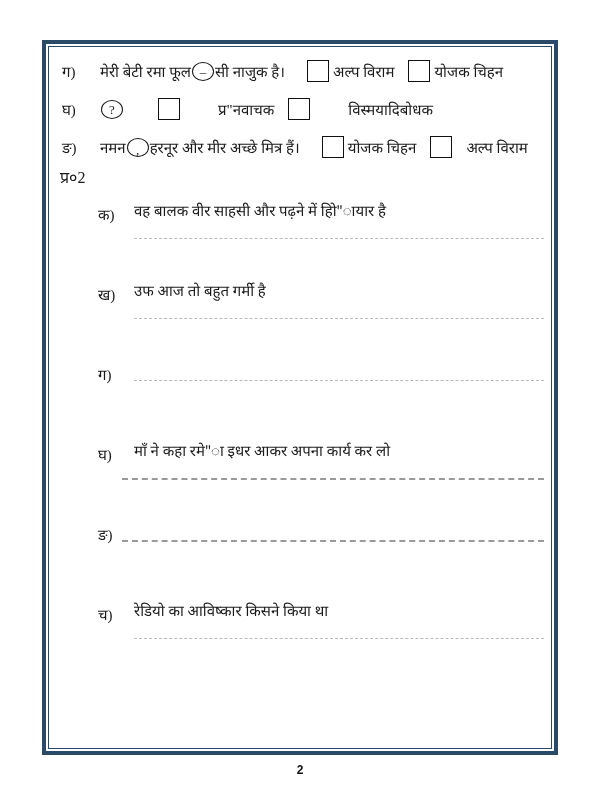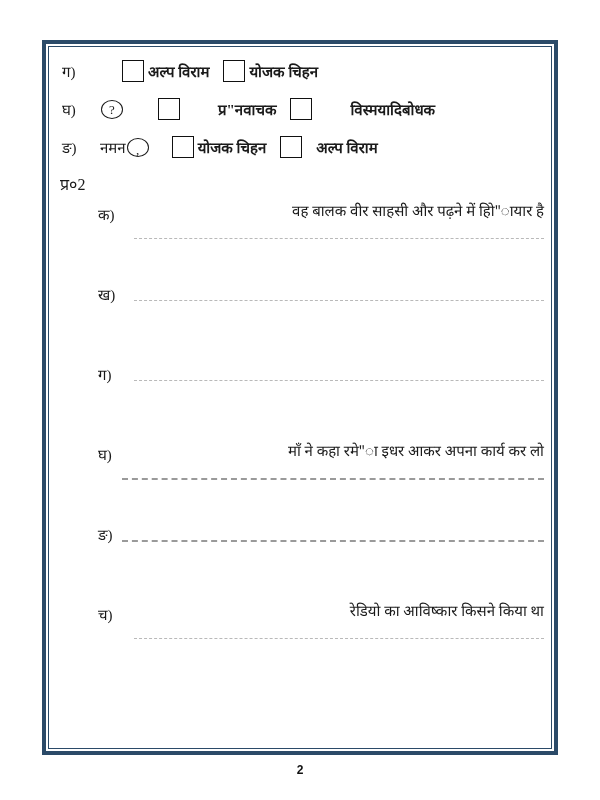--- a/index.html
+++ b/index.html
@@ -80,29 +80,28 @@
   }
   .circle-mark.comma { align-items: flex-start; padding-top: 4px; }
   .checkbox {
     display: inline-block;
     width: 22px;
     height: 22px;
     border: 1.4px solid #111;
     box-sizing: border-box;
     flex: 0 0 22px;
   }
-  .opt-text { padding: 0 4px; font-weight: bold; }
+  .opt-text { padding: 0 4px; }
   .gap-sm { width: 10px; flex: 0 0 10px; }
   .gap-md { width: 22px; flex: 0 0 22px; }
   .gap-lg { width: 34px; flex: 0 0 34px; }
 
   
   .q-head {
     display: flex;
-    align-items: center;
     font-size: 16px;
     height: 36px;
     padding-left: 4px;
     white-space: nowrap;
   }
   .q-head-num { margin-right: 10px; }
 
   .sub-item {
     display: flex;
     align-items: flex-start;
@@ -114,21 +113,20 @@
     width: 36px;
     flex: 0 0 36px;
     font-size: 15px;
     padding-top: 2px;
   }
   .sub-body { flex: 1 1 auto; }
   .sub-text {
     font-size: 15px;
     white-space: nowrap;
     line-height: 1.2;
-    text-align: right;
   }
   .answer-line {
     margin-top: 18px;
     height: 0;
     border-top: 1px dashed #b9b9b9;
   }
   .answer-line.strong {
     border-top: 2px dashed #9a9a9a;
     margin-left: -12px;
   }
@@ -149,20 +147,25 @@
 </head>
 <body>
 
 <div class="page-frame">
   <div class="page-frame-inner"></div>
 
   <div class="content">
 
     <div class="mcq-row">
       <span class="mcq-label">ग)</span>
+      <span class="mcq-stem">
+        <span>मेरी बेटी रमा फूल</span>
+        <span class="circle-mark">–</span>
+        <span>सी नाजुक है।</span>
+      </span>
       <span class="gap-md"></span>
       <span class="checkbox"></span>
       <span class="opt-text">अल्प विराम</span>
       <span class="gap-sm"></span>
       <span class="checkbox"></span>
       <span class="opt-text">योजक चिहन</span>
     </div>
 
     <div class="mcq-row">
       <span class="mcq-label">घ)</span>
@@ -178,20 +181,21 @@
       <span class="checkbox"></span>
       <span class="gap-lg"></span>
       <span class="opt-text">विस्मयादिबोधक</span>
     </div>
 
     <div class="mcq-row">
       <span class="mcq-label">ङ)</span>
       <span class="mcq-stem">
         <span>नमन</span>
         <span class="circle-mark comma">,</span>
+        <span>हरनूर और मीर अच्छे मित्र हैं।</span>
       </span>
       <span class="gap-md"></span>
       <span class="checkbox"></span>
       <span class="opt-text">योजक चिहन</span>
       <span class="gap-sm"></span>
       <span class="checkbox"></span>
       <span class="gap-sm"></span>
       <span class="opt-text">अल्प विराम</span>
     </div>
 
@@ -203,20 +207,21 @@
       <span class="sub-label">क)</span>
       <div class="sub-body">
         <div class="sub-text">वह बालक वीर साहसी और पढ़ने में होि"ायार है</div>
         <div class="answer-line"></div>
       </div>
     </div>
 
     <div class="sub-item">
       <span class="sub-label">ख)</span>
       <div class="sub-body">
+        <div class="sub-text">उफ आज तो बहुत गर्मी है</div>
         <div class="answer-line"></div>
       </div>
     </div>
 
     <div class="sub-item">
       <span class="sub-label">ग)</span>
       <div class="sub-body">
         <div class="answer-line"></div>
       </div>
     </div>

